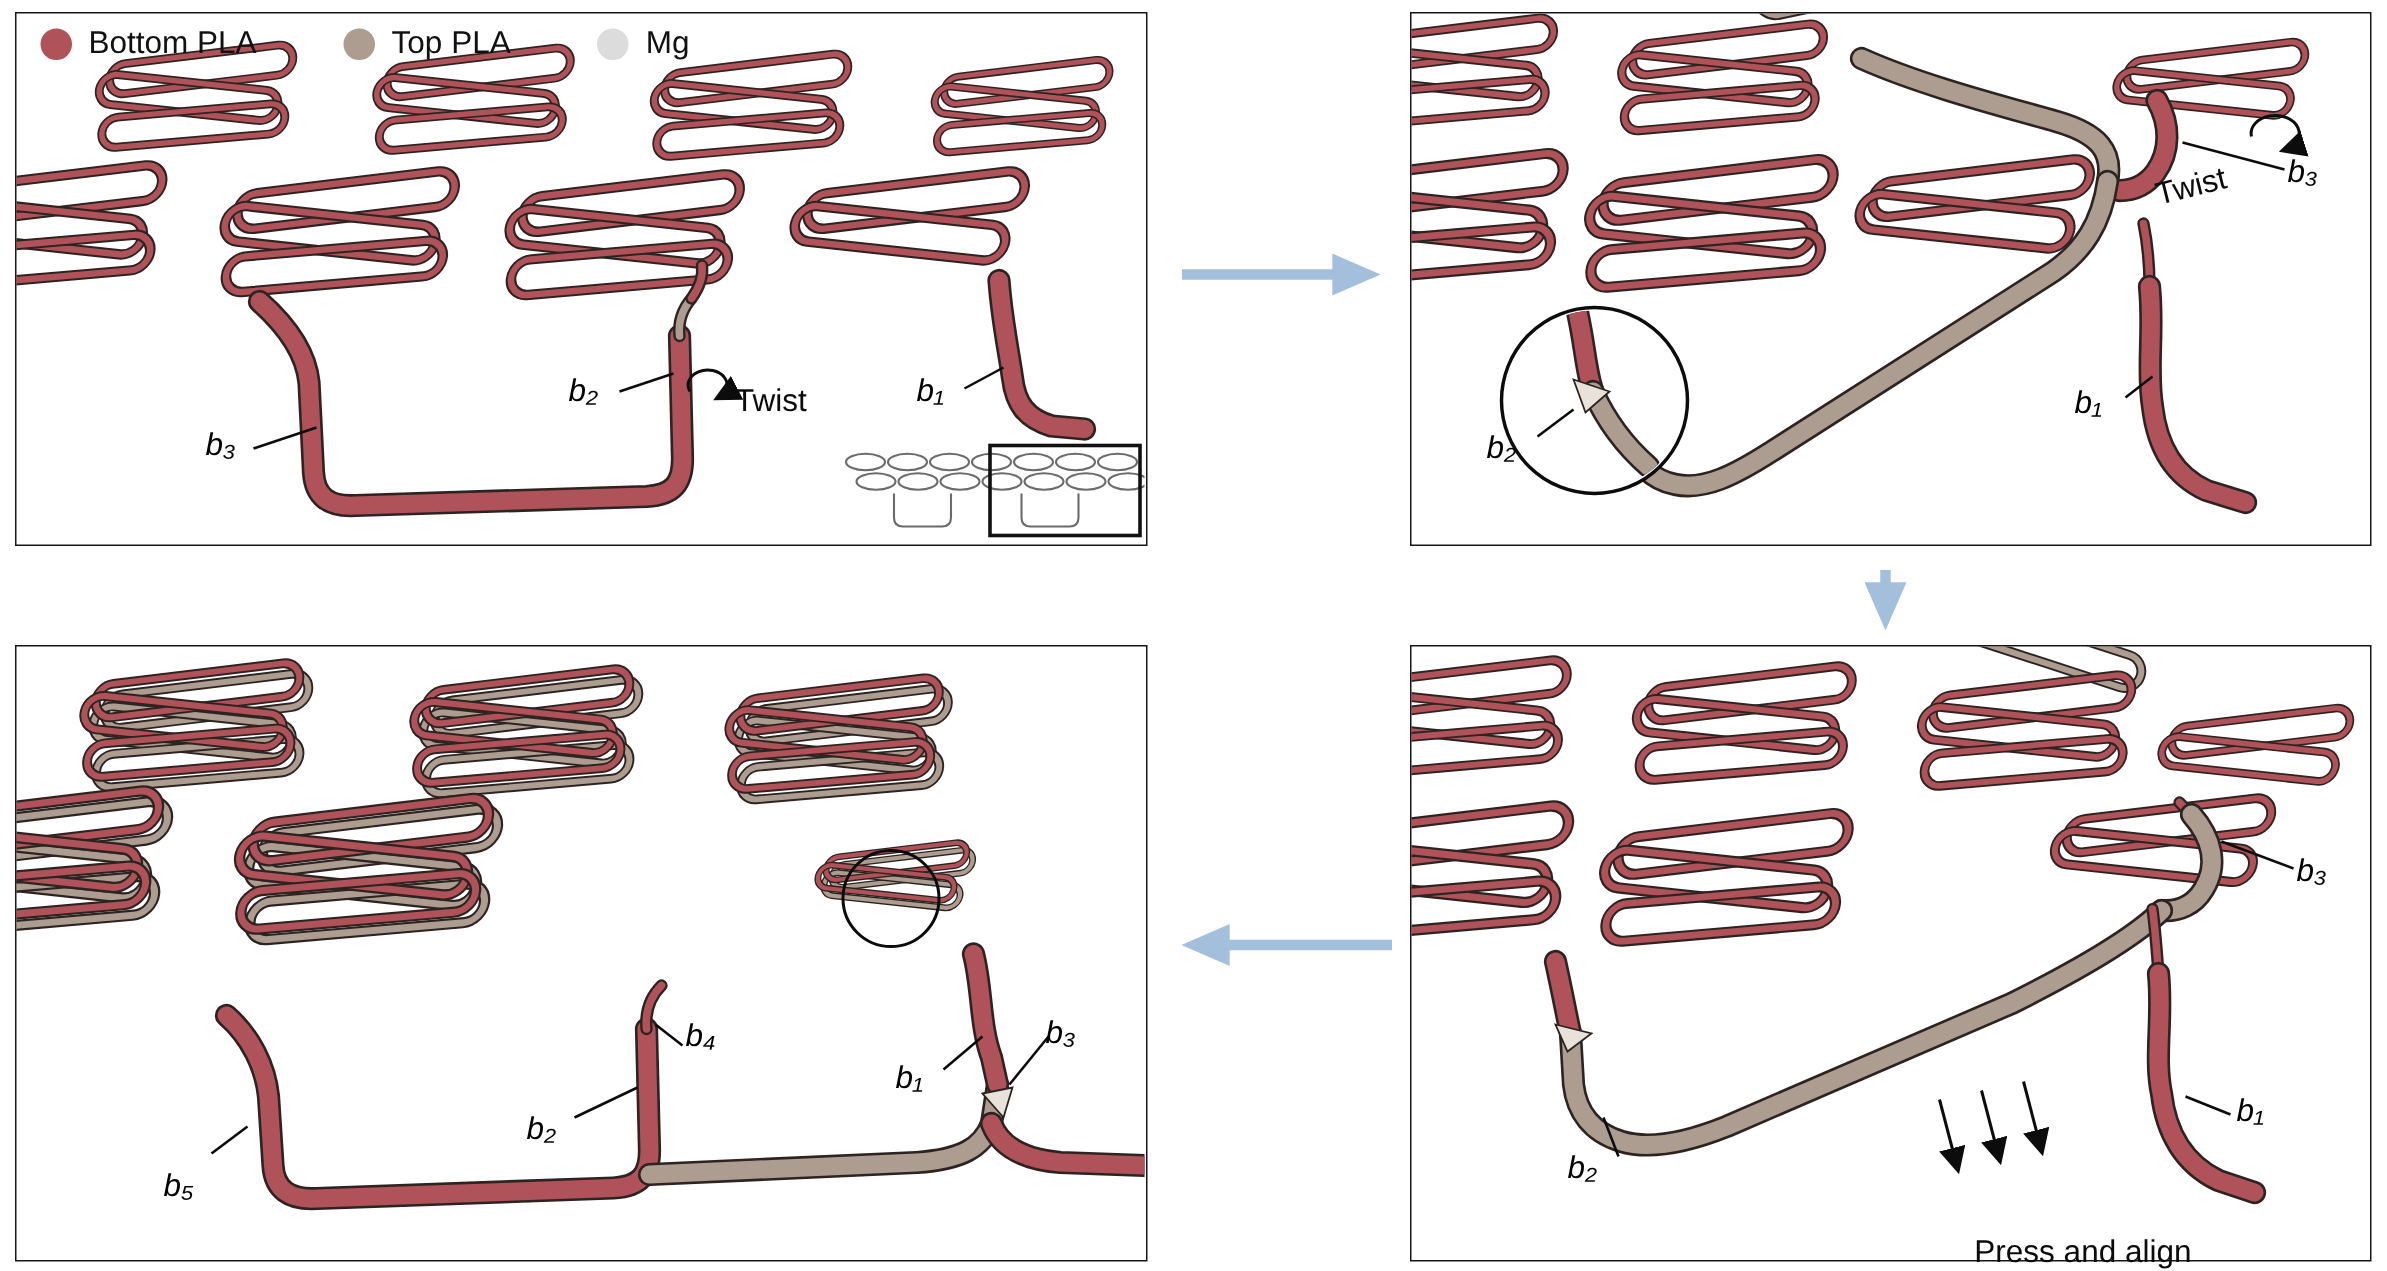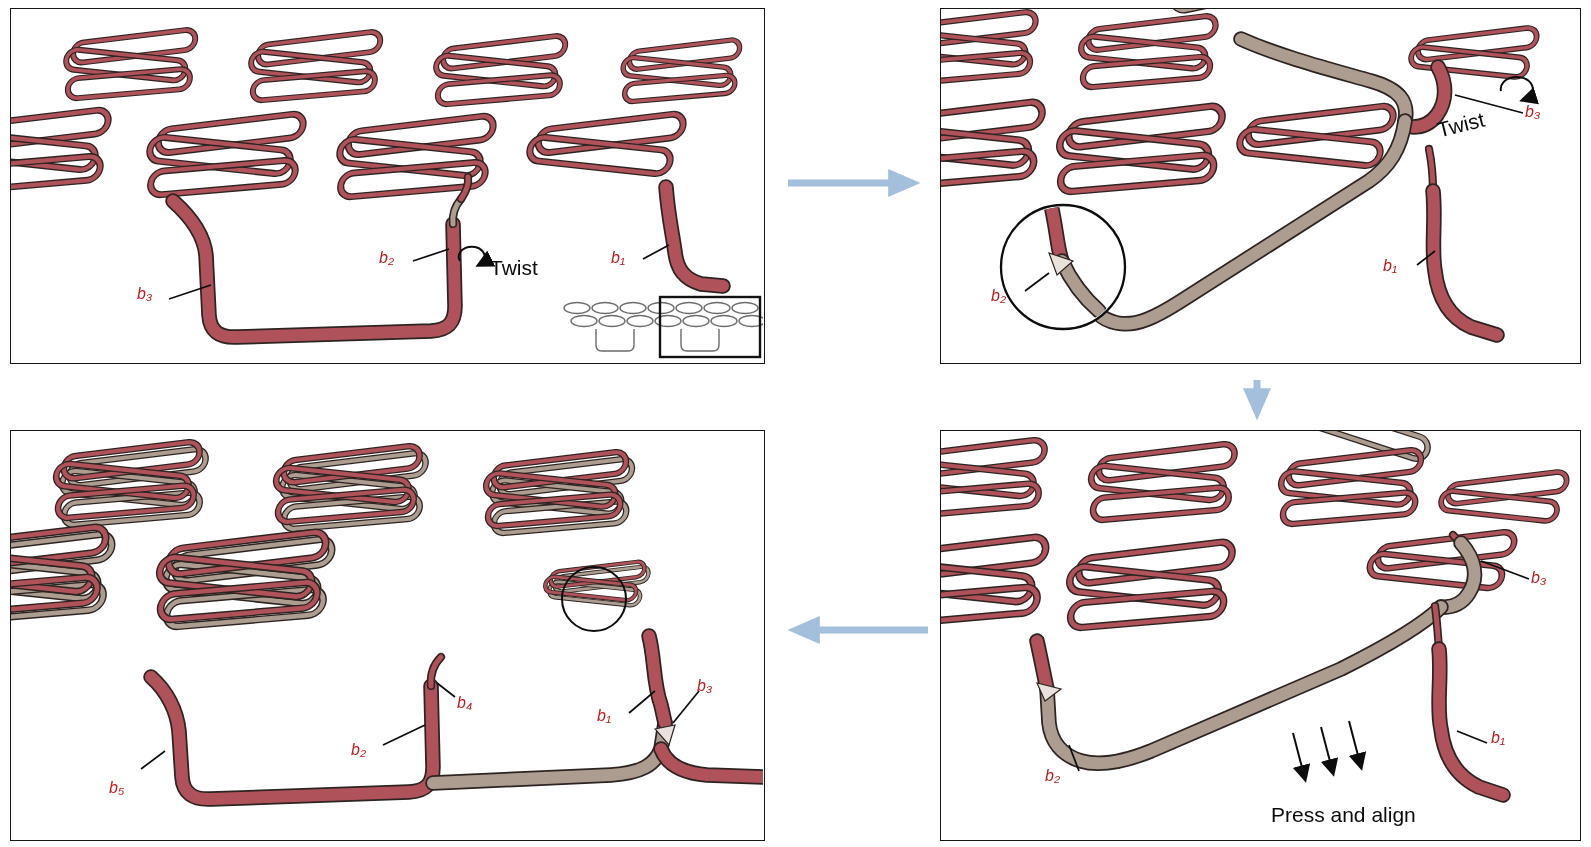--- a/index.html
+++ b/index.html
@@ -17,21 +17,21 @@
   .band{fill:none;stroke:var(--rc,#b0525a);stroke-width:12;stroke-linecap:round;stroke-linejoin:round;}
   .band-out{fill:none;stroke:#2d2422 !important;stroke-width:15.5;stroke-linecap:round;stroke-linejoin:round;}
   .leader{stroke:#0c0c0c;stroke-width:1.7;}
   .annline{stroke:#0c0c0c;stroke-width:2;fill:none;}
   .mag{fill:#ffffff;stroke:#0c0c0c;stroke-width:2.3;}
   .inset-line{fill:none;stroke:#6b6b6b;stroke-width:1.4;}
   .flow{stroke:#a4bfdc;stroke-width:7;fill:none;}
   .legend{position:absolute;left:16px;top:8px;display:flex;gap:58px;align-items:center;z-index:7;}
   .legend-item{display:flex;align-items:center;gap:11px;font-size:21px;color:#111;white-space:nowrap;}
   .dot{width:21px;height:21px;border-radius:50%;flex:0 0 auto;}
-  .lab{position:absolute;font-size:16px;font-style:italic;color:#b91c1c;z-index:6;white-space:nowrap;}
+  .lab{position:absolute;font-size:21px;font-style:italic;color:#000000;z-index:6;white-space:nowrap;}
   .ann{position:absolute;font-size:21px;color:#0b0b0b;z-index:6;white-space:nowrap;}
   .overlay{position:absolute;left:0;top:0;pointer-events:none;}
 </style>
 </head>
 <body>
 
 <svg width="0" height="0" style="position:absolute" aria-hidden="true">
   <defs>
     <g id="clu3">
       <path class="rib-out" d="M28,10 H168 a14,14 0 1 1 0,28 H28 a14,14 0 1 1 0,-28 Z" transform="rotate(-7 98 24)"></path>
@@ -55,20 +55,34 @@
     </marker>
     <clipPath id="magclip">
         <circle cx="122" cy="258" r="60"></circle>
       </clipPath>
   </defs>
 </svg>
 
 <div class="stage">
 
   <div class="panel" id="panel-tl">
+    <div class="legend">
+      <div class="legend-item">
+        <span class="dot" style="background: rgb(176, 82, 90);"></span>
+        <span>Bottom PLA</span>
+      </div>
+      <div class="legend-item">
+        <span class="dot" style="background: rgb(172, 157, 144);"></span>
+        <span>Top PLA</span>
+      </div>
+      <div class="legend-item">
+        <span class="dot" style="background: rgb(220, 220, 220);"></span>
+        <span>Mg</span>
+      </div>
+    </div>
 
     <svg width="752" height="353" viewBox="0 0 752 353">
       <g>
         <use href="#clu3" transform="translate(55,20) scale(0.72) skewX(-8)"></use>
         <use href="#clu3" transform="translate(240,22) scale(0.72) skewX(-8)"></use>
         <use href="#clu3" transform="translate(425,26) scale(0.72) skewX(-8)"></use>
         <use href="#clu3" transform="translate(612,30) scale(0.65) skewX(-8)"></use>
         <use href="#clu3" transform="translate(-55,100) scale(0.85) skewX(-10)"></use>
         <use href="#clu3" transform="translate(140,104) scale(0.85) skewX(-10)"></use>
         <use href="#clu3" transform="translate(330,106) scale(0.85) skewX(-10)"></use>
@@ -208,21 +222,21 @@
       <g>
         <line class="leader" x1="138" y1="340" x2="128" y2="314"></line>
         <line class="leader" x1="546" y1="312" x2="516" y2="300"></line>
         <line class="leader" x1="588" y1="148" x2="540" y2="130"></line>
       </g>
     </svg>
 
     <div class="lab" style="left:104px;top:336px">b₂</div>
     <div class="lab" style="left:550px;top:298px">b₁</div>
     <div class="lab" style="left:590px;top:138px">b₃</div>
-    <div class="ann" style="left:330px;top:372px;width:190px;text-align:left">Press and align</div>
+    <div class="ann" style="left:330px;top:392px;width:190px;text-align:right">Press and align</div>
   </div>
 
   <div class="panel" id="panel-bl">
     <svg width="752" height="408" viewBox="0 0 752 408">
       <g>
         <use href="#clu3" transform="translate(51,17) scale(0.8) skewX(-8)" style="--rc:#ac9d90"></use>
         <use href="#clu3" transform="translate(45,10) scale(0.8) skewX(-8)"></use>
         <use href="#clu3" transform="translate(271,21) scale(0.8) skewX(-8)" style="--rc:#ac9d90"></use>
         <use href="#clu3" transform="translate(265,14) scale(0.8) skewX(-8)"></use>
         <use href="#clu3" transform="translate(481,27) scale(0.78) skewX(-8)" style="--rc:#ac9d90"></use>
@@ -252,21 +266,21 @@
         <line class="leader" x1="130" y1="338" x2="154" y2="320"></line>
         <line class="leader" x1="372" y1="314" x2="414" y2="294"></line>
         <line class="leader" x1="444" y1="266" x2="426" y2="252"></line>
         <line class="leader" x1="618" y1="282" x2="644" y2="260"></line>
         <line class="leader" x1="688" y1="260" x2="662" y2="292"></line>
       </g>
     </svg>
 
     <div class="lab" style="left:98px;top:348px">b₅</div>
     <div class="lab" style="left:340px;top:310px">b₂</div>
-    <div class="lab" style="left:446px;top:263px">b₄</div>
+    <div class="lab" style="left:446px;top:248px">b₄</div>
     <div class="lab" style="left:586px;top:276px">b₁</div>
     <div class="lab" style="left:686px;top:246px">b₃</div>
   </div>
 
   <svg class="overlay" width="1591" height="847" viewBox="0 0 1591 847">
     <line class="flow" x1="788" y1="183" x2="912" y2="183" marker-end="url(#fh)"></line>
     <line class="flow" x1="1257" y1="380" x2="1257" y2="412" marker-end="url(#fh)"></line>
     <line class="flow" x1="928" y1="630" x2="796" y2="630" marker-end="url(#fh)"></line>
   </svg>
 

